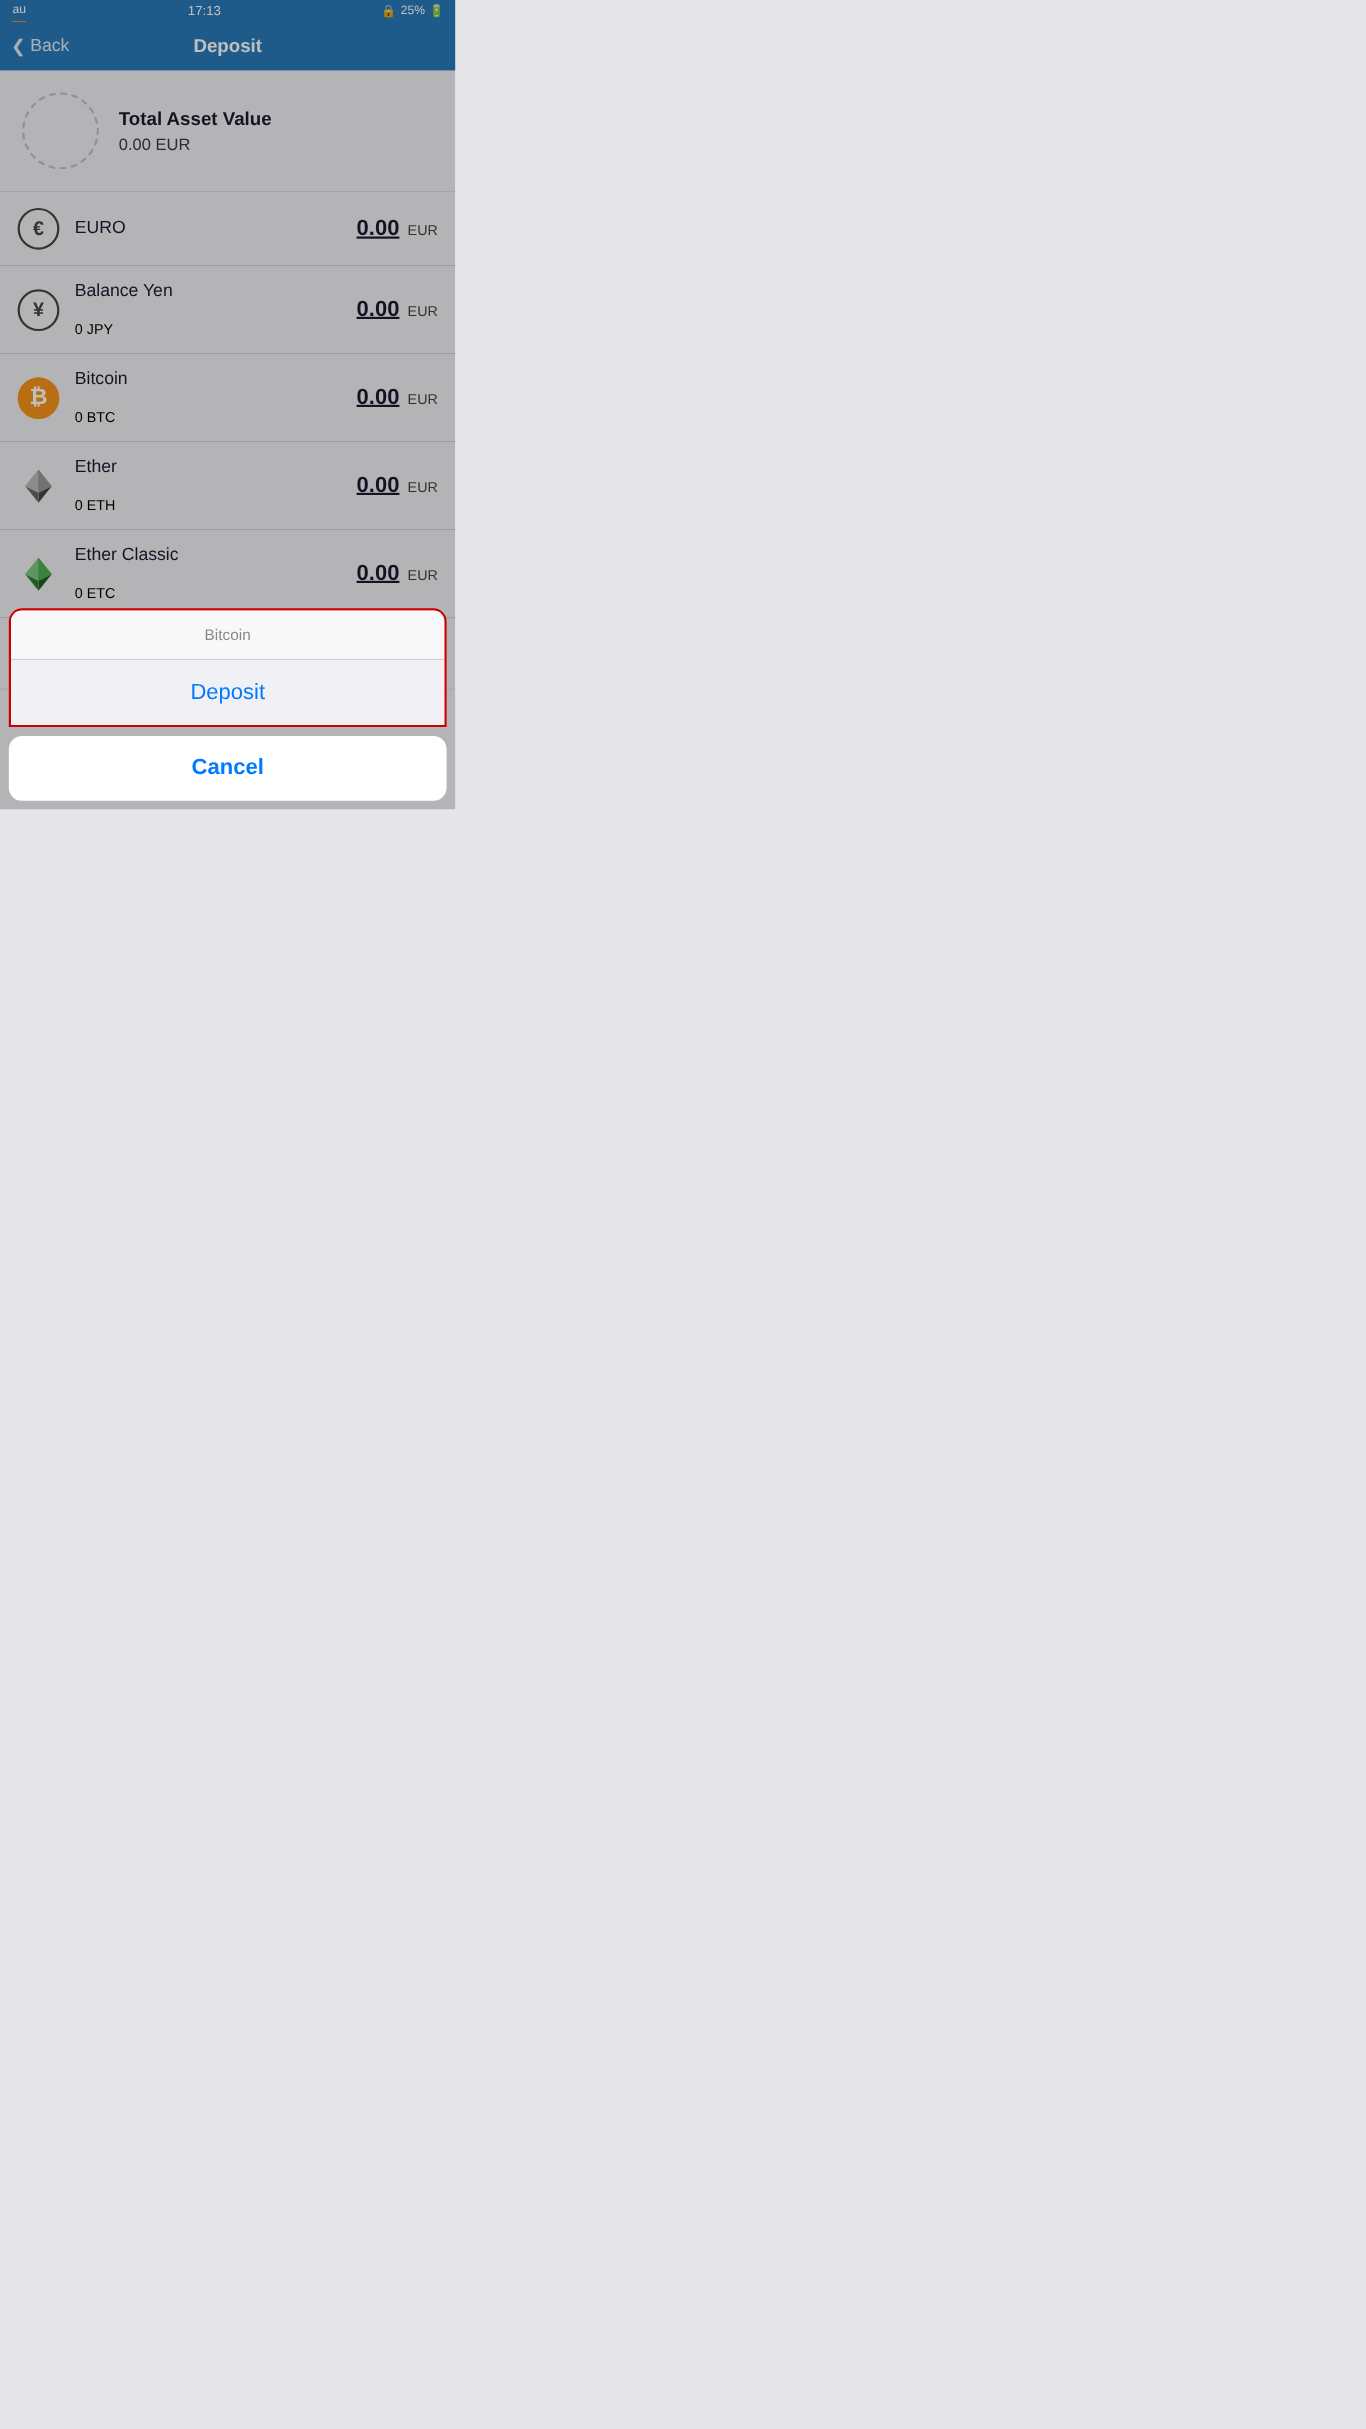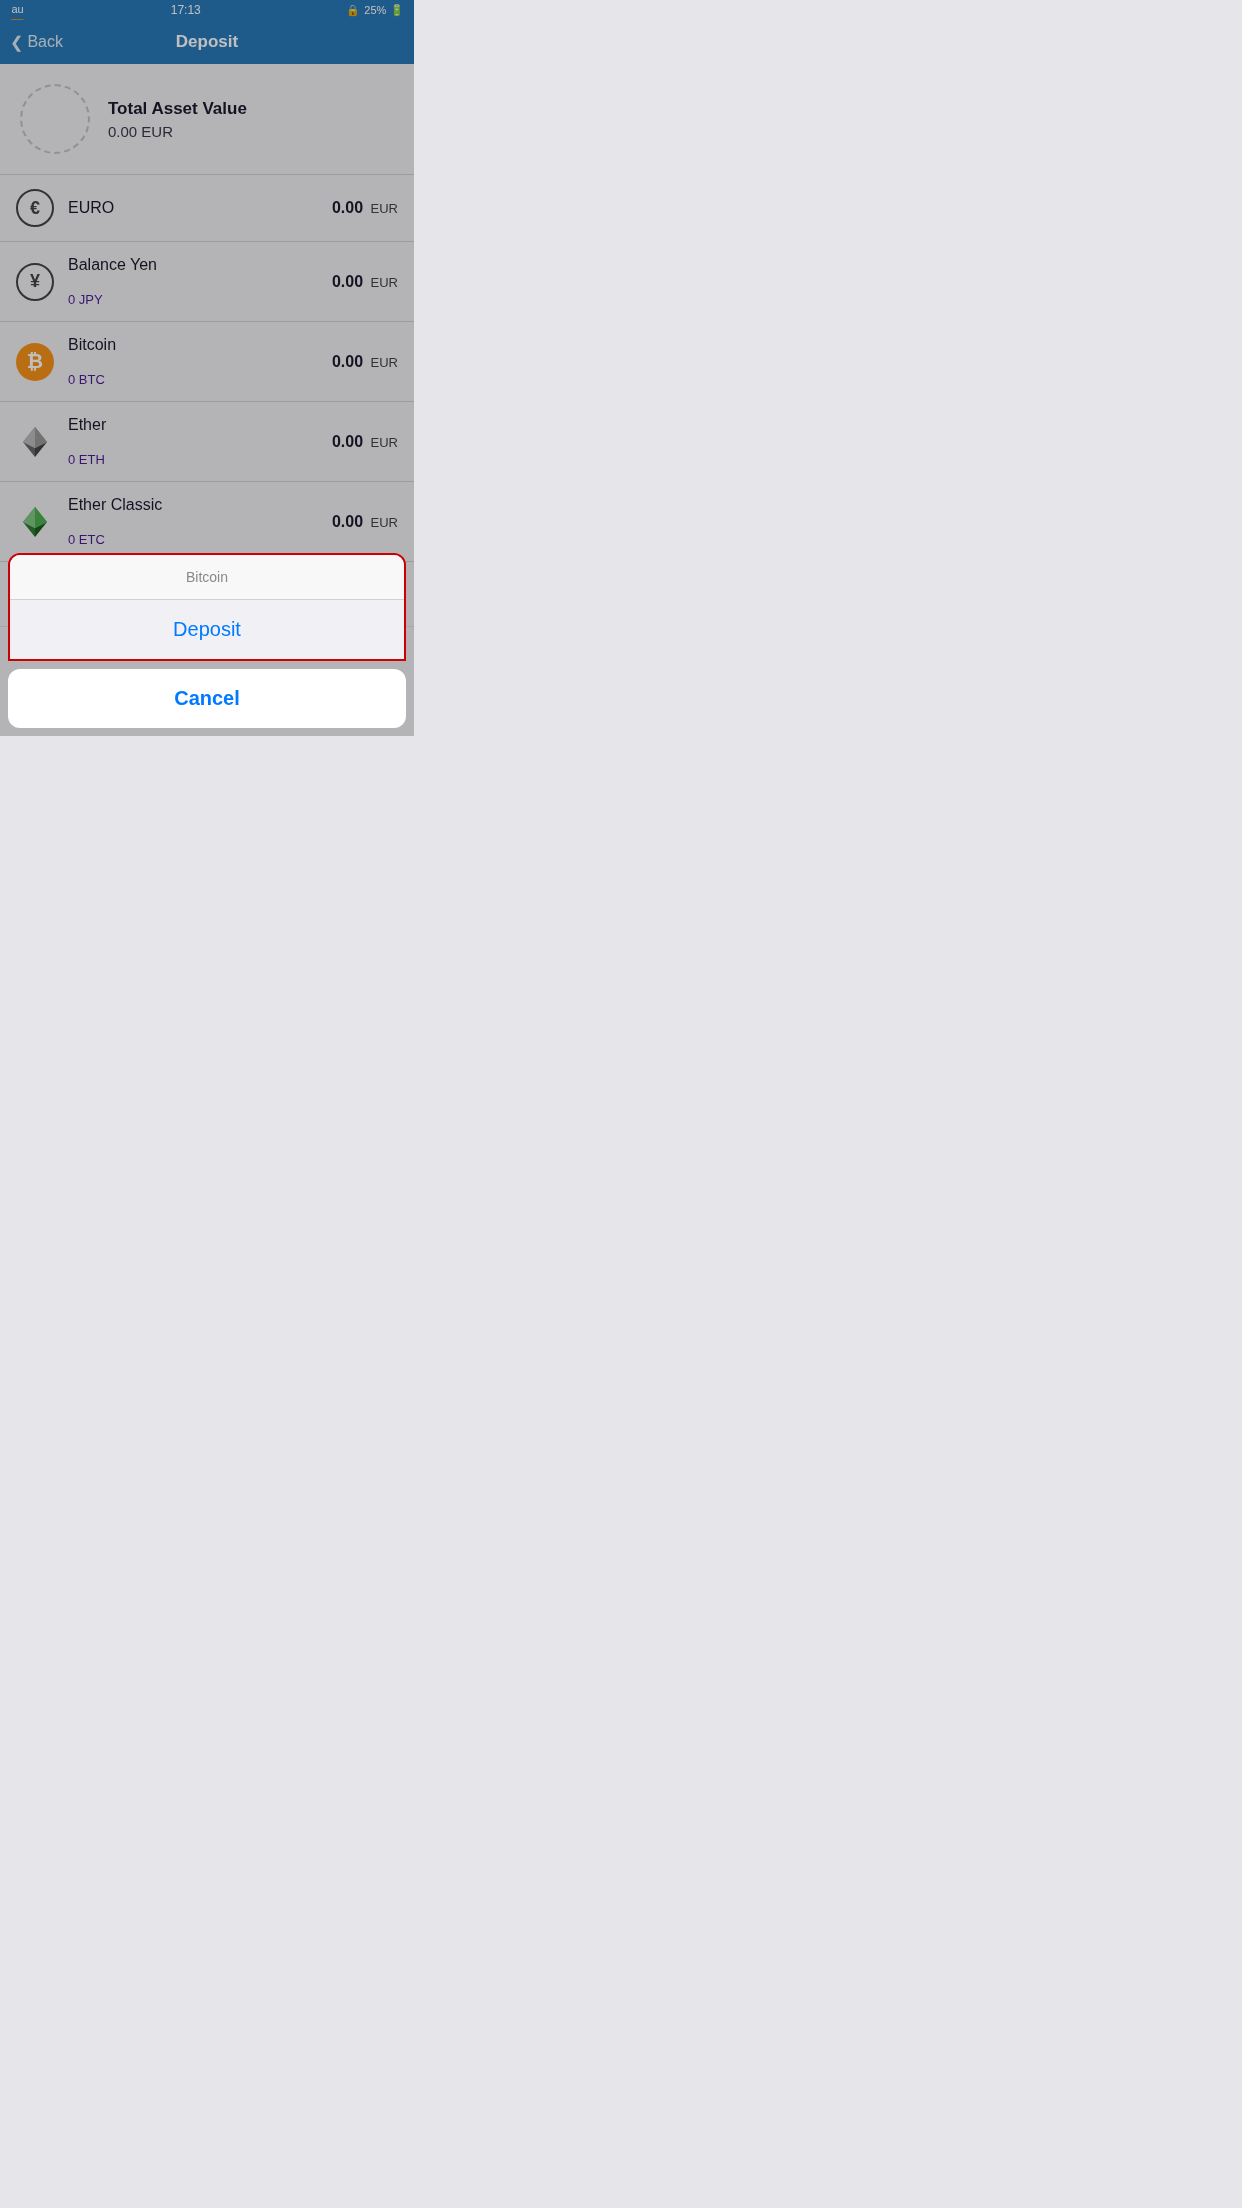--- a/index.html
+++ b/index.html
@@ -135,30 +135,31 @@
       background: transparent;
     }
 
     .currency-info { flex: 1; }
     .currency-name {
       font-size: 16px;
       color: #1a1a2e;
     }
     .currency-sub {
       font-size: 13px;
-      color: #4c1d95;
+      color: #000000;
       margin-top: 18px;
     }
     .currency-balance {
       text-align: right;
     }
     .balance-amount {
-      font-size: 16px;
+      font-size: 20px;
       font-weight: 700;
       color: #1a1a2e;
+      text-decoration: underline;
     }
     .balance-unit {
       font-size: 13px;
       font-weight: 400;
       color: #444;
       margin-left: 3px;
       margin-top: 16px;
     }
 
     

